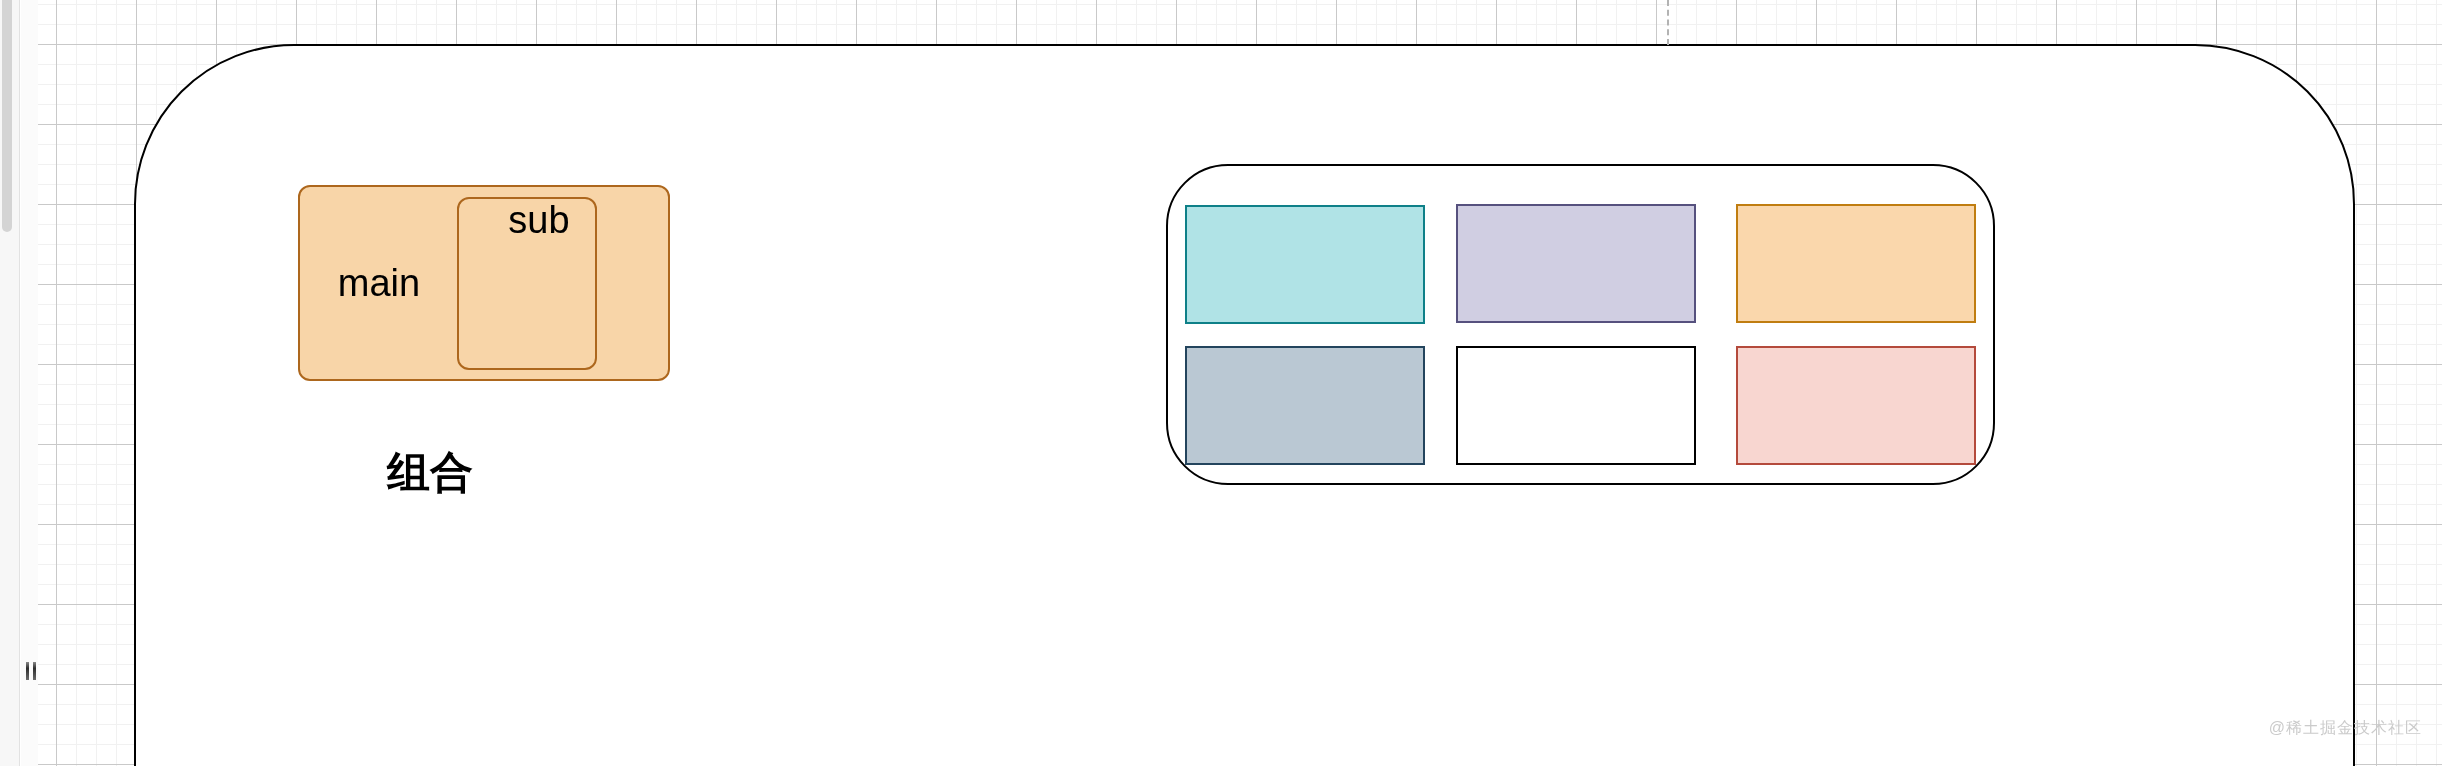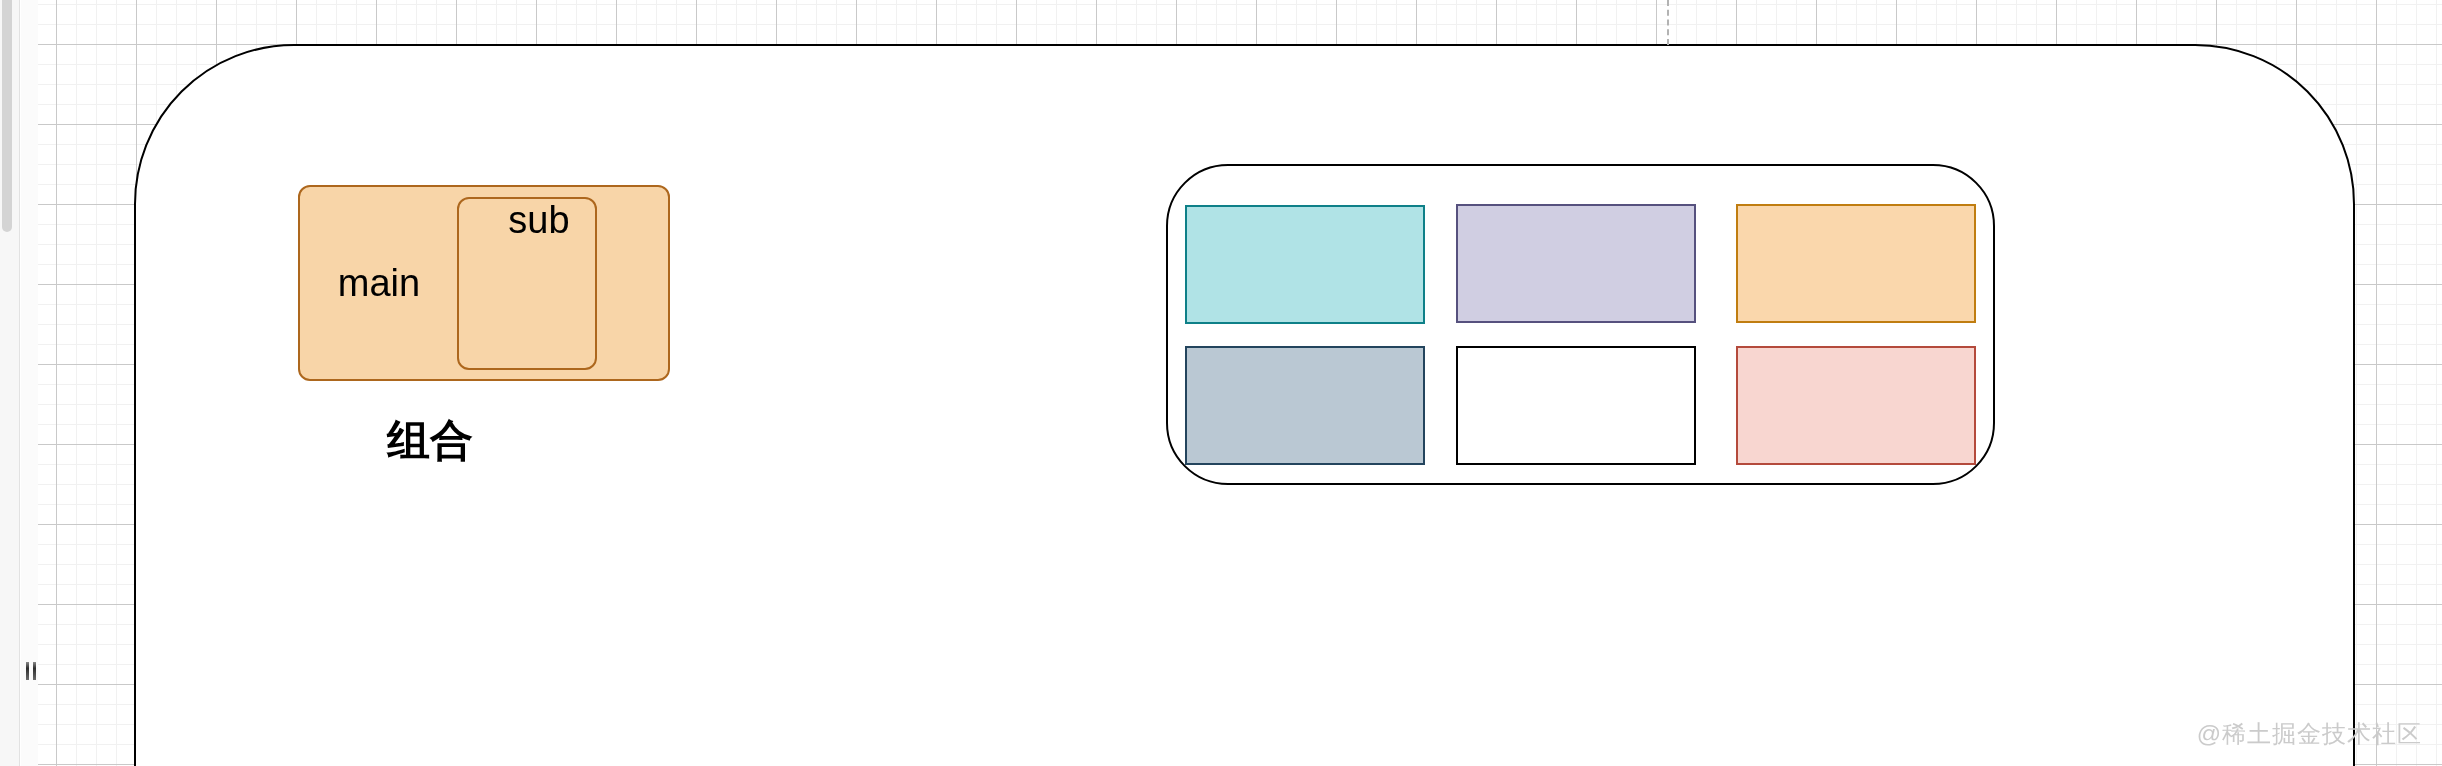--- a/index.html
+++ b/index.html
@@ -42,36 +42,36 @@
     border: 2px solid; border-radius: 12px; z-index: 2; }
   .comp-main { position: absolute; left: 0; top: 0; width: 158px; height: 100%;
     display: flex; align-items: center; justify-content: center;
     font-size: 38px; color: #000; }
   .comp-sub { position: absolute; left: 157px; top: 10px; width: 140px; height: 173px;
     border: 2px solid; border-radius: 12px;
     display: flex; align-items: flex-start; justify-content: center;
     font-size: 38px; color: #000; padding-left: 24px; }
 
   .caption { position: absolute; width: 324px; text-align: center;
-    font-size: 43px; font-weight: 700; color: #000; z-index: 2; }
+    font-size: 43px; font-weight: 700; color: #000; z-index: 2; margin-top: 32px; }
   .caption-comp { left: 230px; top: 412px; }
   .caption-agg  { left: 1371px; top: 515px; }
 
   
   .agg-box { position: absolute; left: 1128px; top: 164px; width: 829px; height: 321px;
     background: #fff; border: 2.5px solid #000; border-radius: 62px; z-index: 2; }
   .agg-cell { position: absolute; width: 240px; height: 119px; border: 2.5px solid; }
   .agg-cell:nth-of-type(1) { left: 17px;  top: 39px; }
   .agg-cell:nth-of-type(2) { left: 288px; top: 38px; }
   .agg-cell:nth-of-type(3) { left: 568px; top: 38px; }
   .agg-cell:nth-of-type(4) { left: 17px;  top: 180px; }
   .agg-cell:nth-of-type(5) { left: 288px; top: 180px; }
   .agg-cell:nth-of-type(6) { left: 568px; top: 180px; }
 
-  .watermark { position: absolute; right: 20px; top: 718px; font-size: 24px;
+  .watermark { position: absolute; right: 20px; top: 718px; font-size: 16px;
     color: #cbcbcb; z-index: 9; letter-spacing: 1px; }
 </style>
 </head>
 <body>
 
 <div class="stage">
 
   <div class="canvas">
     <div class="page-guide"></div>
 

